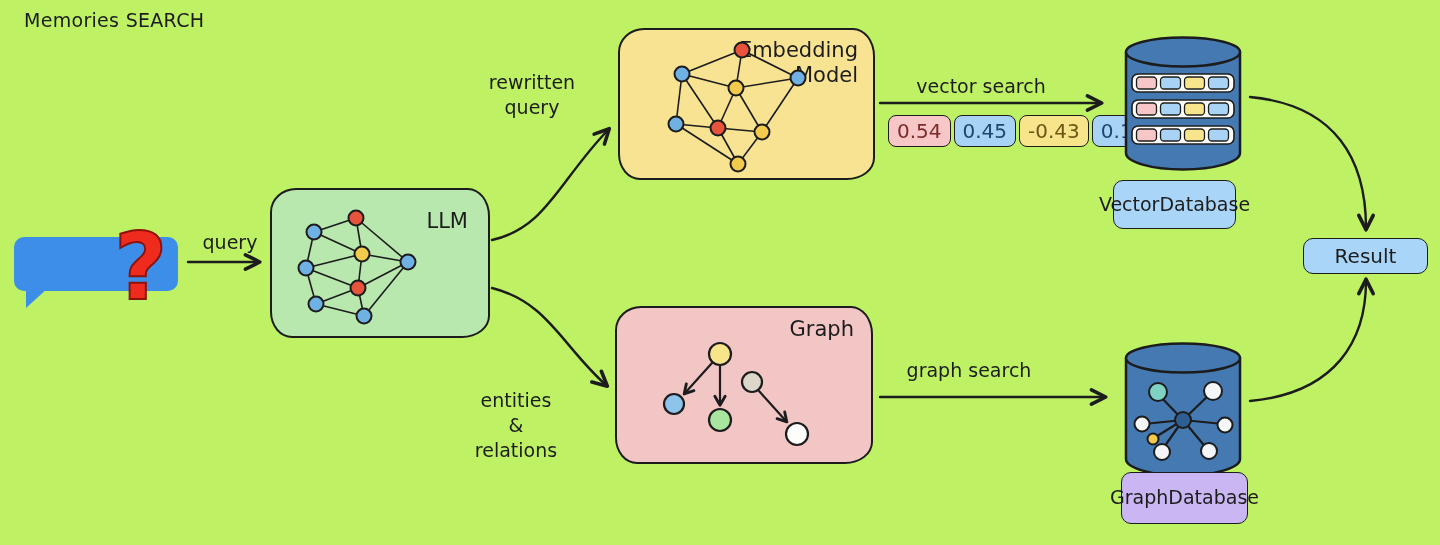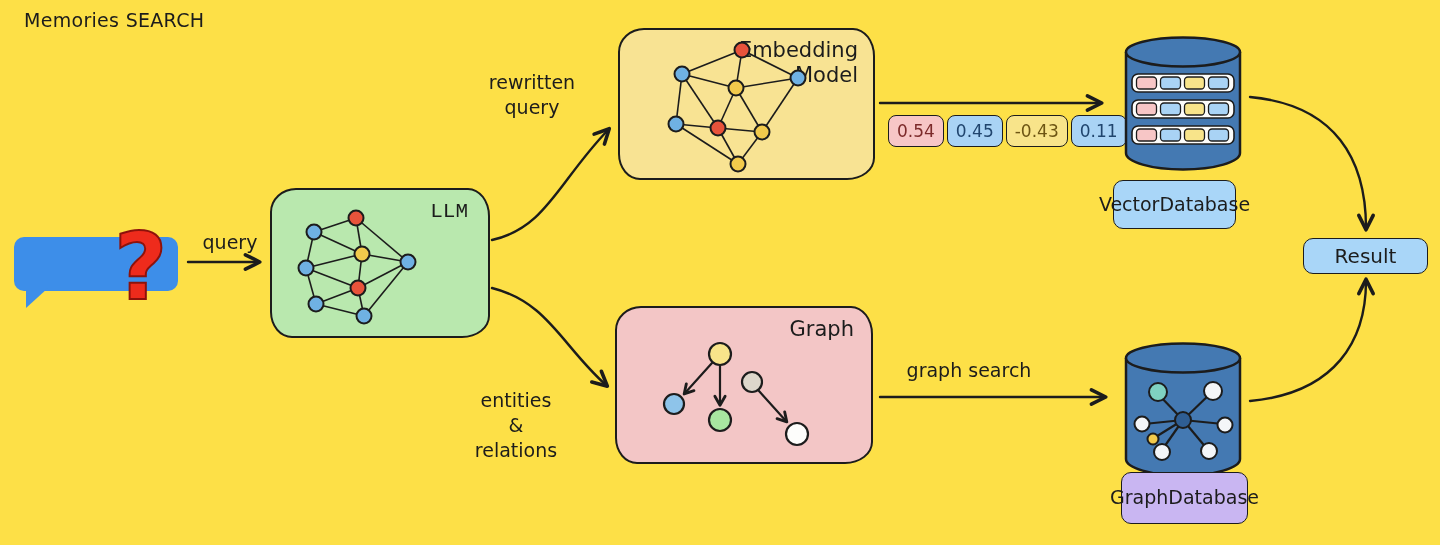--- a/index.html
+++ b/index.html
@@ -1,18 +1,18 @@
 <!DOCTYPE html>
 <html><head>
 <meta charset="utf-8">
 <style>
   * { margin:0; padding:0; box-sizing:border-box; }
   html,body { background:#ffffff; }
   body { font-family:"DejaVu Sans","Liberation Sans",sans-serif; color:#1c1c1c; }
-  #canvas { position:relative; width:1440px; height:545px; background:#fde047; overflow:hidden; }
+  #canvas { position:relative; width:1440px; height:545px; background:#bef264; overflow:hidden; }
   .abs { position:absolute; }
 
   #title { left:24px; top:9px; font-size:19px; letter-spacing:.3px; }
 
   
   #bubble { left:14px; top:237px; width:164px; height:54px; background:#3d8ee9; border-radius:10px; }
   #bubble::after { content:""; position:absolute; left:12px; bottom:-17px; width:0; height:0;
       border-top:20px solid #3d8ee9; border-right:22px solid transparent; }
   #qmark { left:114px; top:222px; font-size:92px; line-height:1; font-weight:bold; color:#ee2b1c;
       -webkit-text-stroke:2px #8d120b; }
@@ -25,31 +25,31 @@
   #lbl-vector-search{ left:906px; top:74px;  width:150px; }
   #lbl-entities     { left:460px; top:388px; width:112px; }
   #lbl-graph-search { left:898px; top:358px; width:142px; }
 
   
   .node-box { position:absolute; border:2.4px solid #1c1c1c;
       border-radius:26px 22px 28px 22px / 24px 28px 22px 26px; }
   .corner-label { position:absolute; font-size:21px; line-height:1.18; text-align:right; }
   .corner-label span { display:block; }
   #llm-box       { left:270px; top:188px; width:220px; height:150px; background:#b9e8ae; }
-  #llm-box .corner-label { right:20px; top:10px;font-family:Liberation Mono, monospace; }
+  #llm-box .corner-label { right:20px; top:19px; }
   #embedding-box { left:618px; top:28px;  width:257px; height:152px; background:#f8e393; }
   #embedding-box .corner-label { right:15px; top:8px; }
   #graph-box     { left:615px; top:306px; width:258px; height:158px; background:#f3c6c6; }
   #graph-box .corner-label { right:17px; top:9px; }
   .net-svg { position:absolute; }
 
   
   #vector-row { left:888px; top:115px; display:flex; gap:3px; }
   .chip { height:32px; border:1.7px solid #1c1c1c; border-radius:8px; display:flex;
-      align-items:center; justify-content:center; font-size:17px; padding:0 8px; }
+      align-items:center; justify-content:center; font-size:20px; padding:0 8px; }
   .chip-pink   { background:#f7c6c6; color:#7c2a2a; }
   .chip-blue   { background:#a9d3f5; color:#20456e; }
   .chip-yellow { background:#f8e48a; color:#6d5513; }
 
   
   .db-svg { position:absolute; }
   .badge { position:absolute; border:1.8px solid #1c1c1c; border-radius:10px; display:flex;
       flex-direction:row; align-items:center; justify-content:center;
       font-size:19px; line-height:1.22; text-align:center; }
   .badge span { display:block; }
@@ -86,20 +86,21 @@
   <div id="bubble" class="abs"></div>
   <div id="qmark" class="abs">?</div>
 
   <div id="lbl-query" class="edge-label">query</div>
 
   <div id="lbl-rewritten" class="edge-label">
     <span>rewritten</span>
     <span>query</span>
   </div>
 
+  <div id="lbl-vector-search" class="edge-label">vector search</div>
 
   <div id="lbl-entities" class="edge-label">
     <span>entities</span>
     <span>&amp;</span>
     <span>relations</span>
   </div>
 
   <div id="lbl-graph-search" class="edge-label">graph search</div>
 
   <div id="llm-box" class="node-box">

